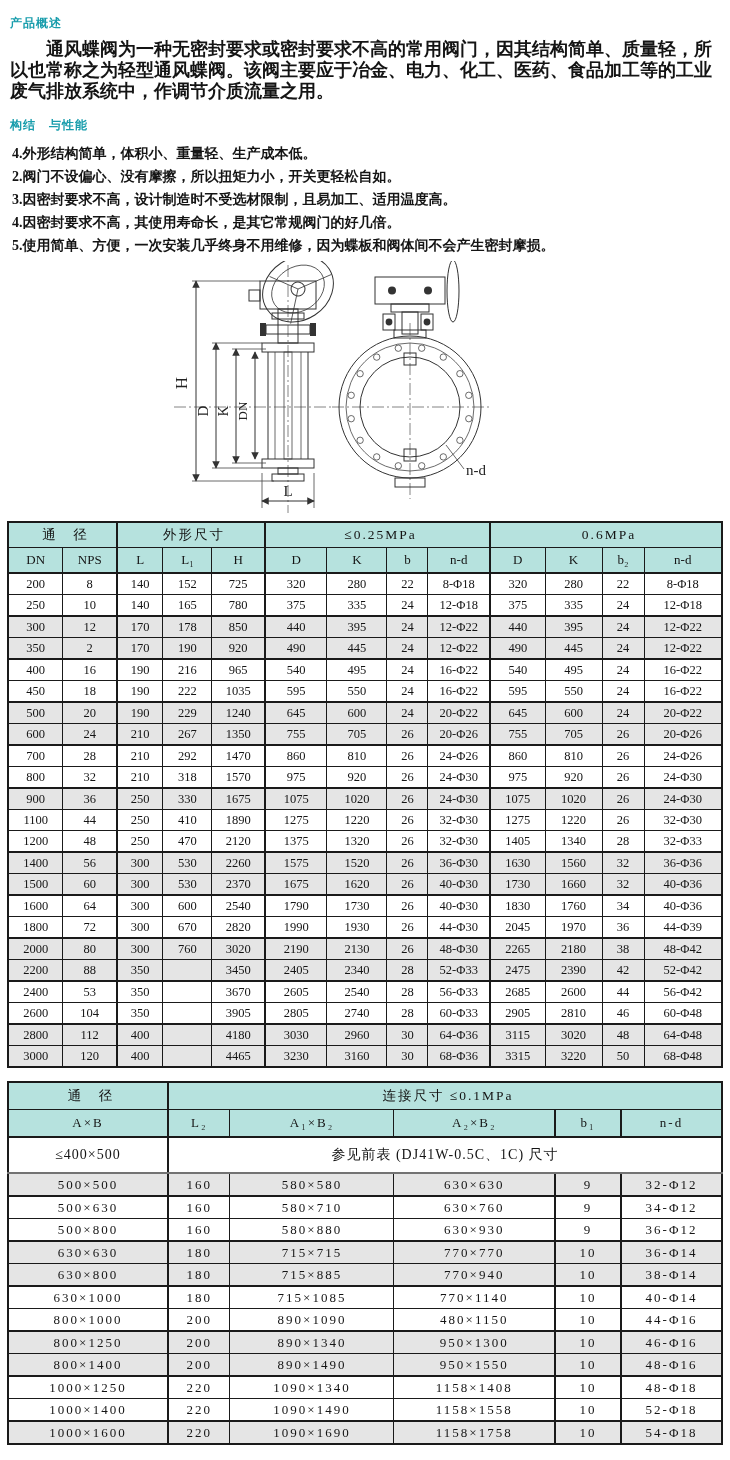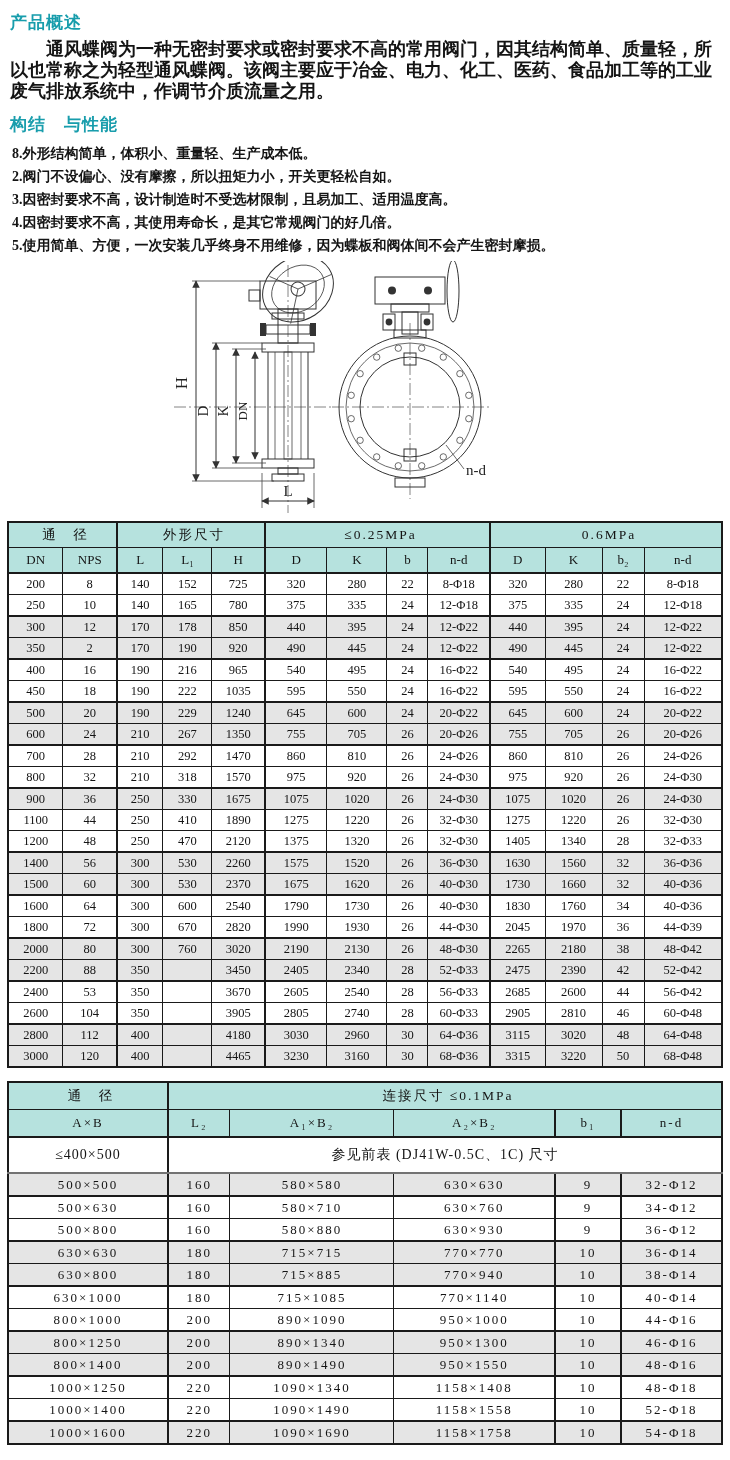--- a/index.html
+++ b/index.html
@@ -1,19 +1,19 @@
 <!DOCTYPE html>
 <html><head>
 <meta charset="utf-8">
 <style>
   html,body{margin:0;padding:0;background:#fff;}
   body{width:730px;height:1460px;font-family:"Liberation Sans",sans-serif;color:#141414;}
   .page{position:relative;width:730px;height:1460px;overflow:hidden;background:#fff;}
 
-  .sec-title{color:#189dac;font-size:17px;font-weight:700;margin:12px 0 0 10px;height:22px;line-height:22px;letter-spacing:1px;}
+  .sec-title{color:#189dac;font-size:12px;font-weight:700;margin:12px 0 0 10px;height:22px;line-height:22px;letter-spacing:1px;}
   .intro{font-family:"Liberation Serif","DejaVu Serif",serif;font-size:18px;font-weight:700;line-height:21px;margin:5px 10px 0 10px;text-indent:2em;}
   .features{margin:6px 10px 0 12px;font-family:"Liberation Serif","DejaVu Serif",serif;font-size:14px;font-weight:700;}
   .features .feat{line-height:23px;white-space:nowrap;}
 
   .drawing{width:440px;height:258px;margin:4px 0 0 148px;}
   .drawing svg text{font-family:"Liberation Serif","DejaVu Serif",serif;fill:#222;}
   .ln{stroke:#333;stroke-width:1;fill:none;}
   .lnthin{stroke:#444;stroke-width:.8;fill:none;}
   .cl{stroke:#666;stroke-width:.8;fill:none;stroke-dasharray:12 3 2 3;}
   .dim{stroke:#333;stroke-width:1;fill:none;}
@@ -45,21 +45,21 @@
 </head>
 <body>
 
 <div class="page">
 
   <h2 class="sec-title">产品概述</h2>
   <p class="intro">通风蝶阀为一种无密封要求或密封要求不高的常用阀门，因其结构简单、质量轻，所以也常称之为轻型通风蝶阀。该阀主要应于冶金、电力、化工、医药、食品加工等的工业废气排放系统中，作调节介质流量之用。</p>
 
   <h2 class="sec-title">构结　与性能</h2>
   <div class="features">
-      <div class="feat">8.外形结构简单，体积小、重量轻、生产成本低。</div>
+      <div class="feat">4.外形结构简单，体积小、重量轻、生产成本低。</div>
       <div class="feat">2.阀门不设偏心、没有摩擦，所以扭矩力小，开关更轻松自如。</div>
       <div class="feat">3.因密封要求不高，设计制造时不受选材限制，且易加工、适用温度高。</div>
       <div class="feat">4.因密封要求不高，其使用寿命长，是其它常规阀门的好几倍。</div>
       <div class="feat">5.使用简单、方便，一次安装几乎终身不用维修，因为蝶板和阀体间不会产生密封摩损。</div>
     </div>
 
   <div class="drawing">
     <svg width="440" height="258" viewBox="0 0 440 258">
       <defs>
         <marker id="ar" viewBox="0 0 10 10" refX="9" refY="5" markerWidth="7.5" markerHeight="7.5" orient="auto-start-reverse">
@@ -633,21 +633,21 @@
           <td>180</td>
           <td>715×1085</td>
           <td>770×1140</td>
           <td>10</td>
           <td>40-Φ14</td>
         </tr>
         <tr class="grp-end">
           <td>800×1000</td>
           <td>200</td>
           <td>890×1090</td>
-          <td>950×1000</td>
+          <td>480×1150</td>
           <td>10</td>
           <td>44-Φ16</td>
         </tr>
         <tr class="alt">
           <td>800×1250</td>
           <td>200</td>
           <td>890×1340</td>
           <td>950×1300</td>
           <td>10</td>
           <td>46-Φ16</td>

